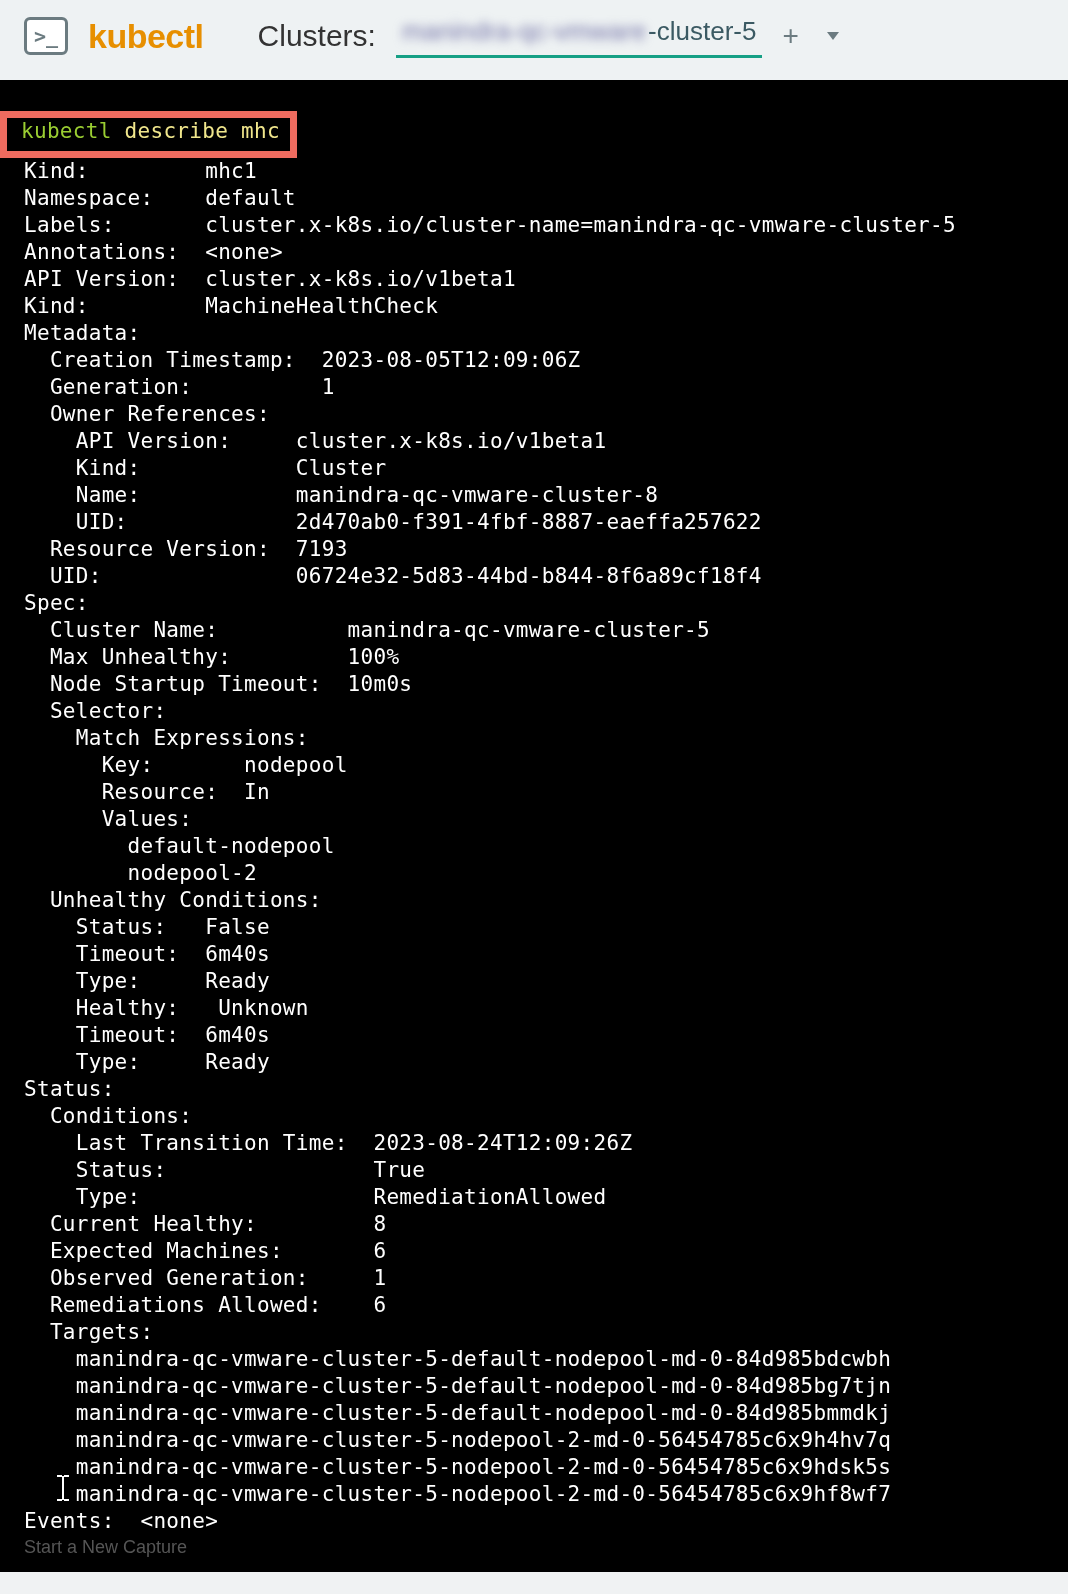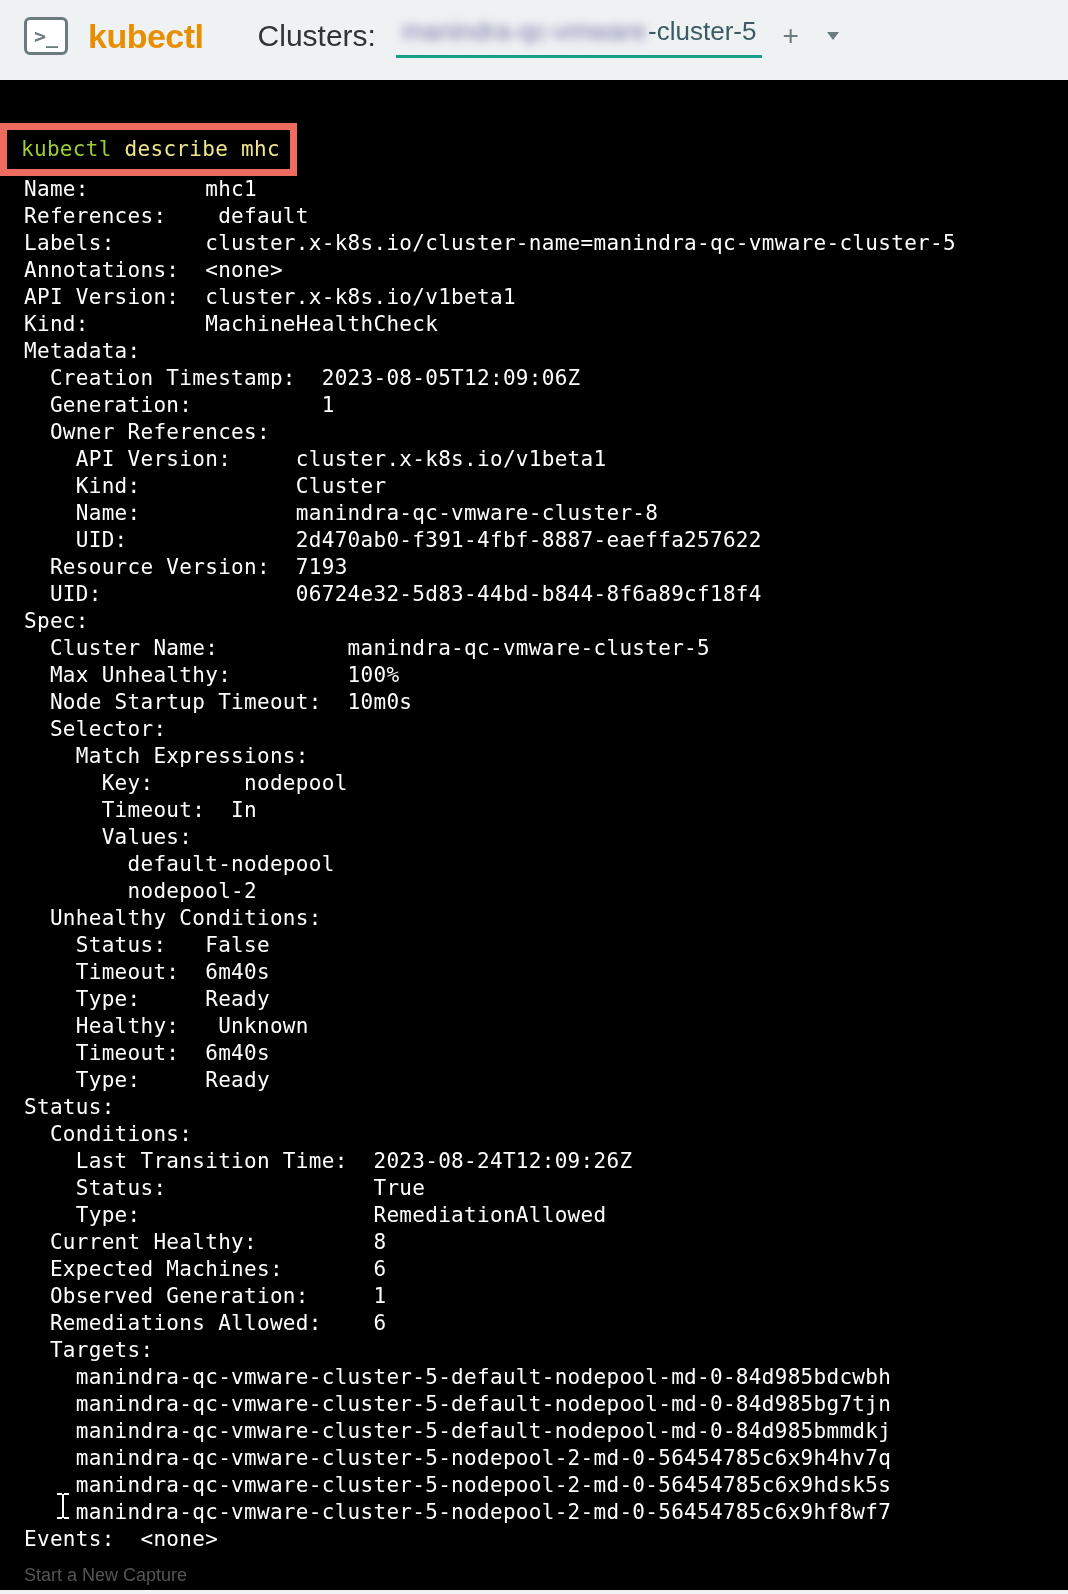--- a/index.html
+++ b/index.html
@@ -29,32 +29,32 @@
   .plus { color: #6b7b80; font-size: 28px; font-weight: 300; cursor: pointer; }
   .caret { width: 0; height: 0; border-left: 6px solid transparent;
     border-right: 6px solid transparent; border-top: 8px solid #6b7b80;
     margin-left: 8px; cursor: pointer; }
   .terminal {
     background: #000; color: #fff; font-family: "Menlo","Consolas",monospace;
     font-size: 21px; line-height: 27px; padding: 0 0 10px 0;
     white-space: pre; overflow: hidden; letter-spacing: 0.3px;
   }
   .cmdbox {
-    border: 7px solid #ee6b5f; display: inline-block; padding: 6px 10px 6px 14px;
-    margin: 16px 0 0 0;
+    border: 7px solid #ee6b5f; display: inline-block; padding: 0 10px 6px 14px;
+    margin: 4px 0 0 0;
   }
   .cmd-kw { color: #9acd32; }
   .cmd-ar { color: #f0e68c; }
   .out { padding-left: 24px; }
   .ibeam {
     position: absolute; color: #fff; font-size: 24px; left: 54px; bottom: 70px;
   }
   .terminal-wrap { position: relative; }
   .faint-overlay {
-    position: absolute; left: 24px; bottom: 4px; color: #555;
+    position: absolute; left: 24px; bottom: 14px; color: #555;
     font-family: sans-serif; font-size: 18px; pointer-events: none;
   }
 </style>
 </head>
 <body>
 
 <div class="topbar">
   <div class="term-icon">&gt;_</div>
   <div class="brand">kubectl</div>
   <div class="clusters-label">Clusters:</div>
@@ -62,22 +62,22 @@
     <span class="obscured">manindra-qc-vmware</span>
     <span class="visible">-cluster-5</span>
   </div>
   <span class="plus">+</span>
   <span class="caret"></span>
 </div>
 
 <div class="terminal-wrap">
 <div class="terminal">
 <div class="cmdbox"><span class="cmd-kw">kubectl</span> <span class="cmd-ar">describe mhc</span></div>
-<div class="out"><span>Name:         mhc1</span>
-<span>References:    default</span>
+<div class="out"><span>Kind:         mhc1</span>
+<span>Namespace:    default</span>
 <span>Labels:       cluster.x-k8s.io/cluster-name=manindra-qc-vmware-cluster-5</span>
 <span>Annotations:  &lt;none&gt;</span>
 <span>API Version:  cluster.x-k8s.io/v1beta1</span>
 <span>Kind:         MachineHealthCheck</span>
 <span>Metadata:</span>
 <span>  Creation Timestamp:  2023-08-05T12:09:06Z</span>
 <span>  Generation:          1</span>
 <span>  Owner References:</span>
 <span>    API Version:     cluster.x-k8s.io/v1beta1</span>
 <span>    Kind:            Cluster</span>
@@ -85,21 +85,21 @@
 <span>    UID:             2d470ab0-f391-4fbf-8887-eaeffa257622</span>
 <span>  Resource Version:  7193</span>
 <span>  UID:               06724e32-5d83-44bd-b844-8f6a89cf18f4</span>
 <span>Spec:</span>
 <span>  Cluster Name:          manindra-qc-vmware-cluster-5</span>
 <span>  Max Unhealthy:         100%</span>
 <span>  Node Startup Timeout:  10m0s</span>
 <span>  Selector:</span>
 <span>    Match Expressions:</span>
 <span>      Key:       nodepool</span>
-<span>      Timeout:  In</span>
+<span>      Resource:  In</span>
 <span>      Values:</span>
 <span>        default-nodepool</span>
 <span>        nodepool-2</span>
 <span>  Unhealthy Conditions:</span>
 <span>    Status:   False</span>
 <span>    Timeout:  6m40s</span>
 <span>    Type:     Ready</span>
 <span>    Healthy:   Unknown</span>
 <span>    Timeout:  6m40s</span>
 <span>    Type:     Ready</span>

